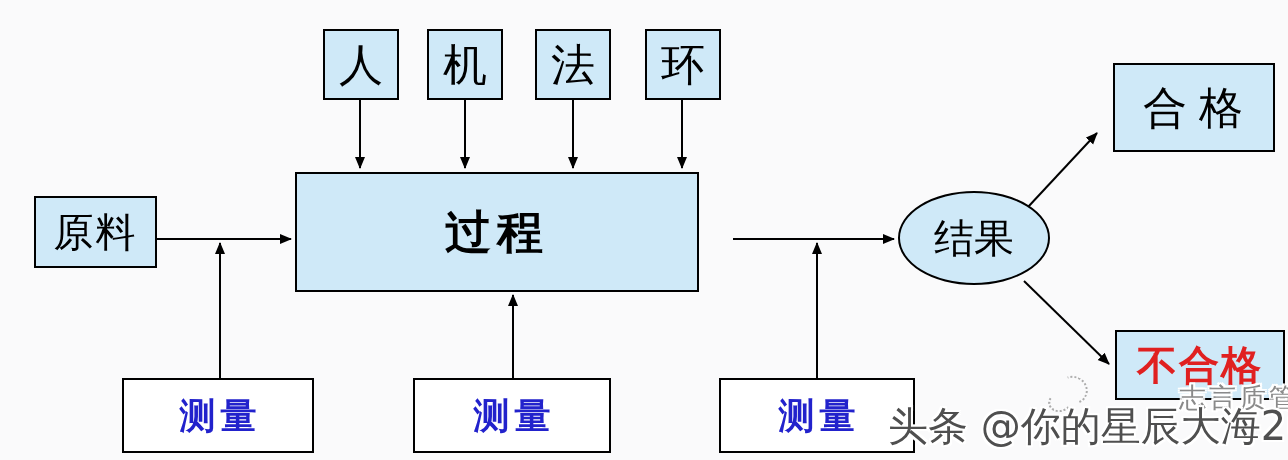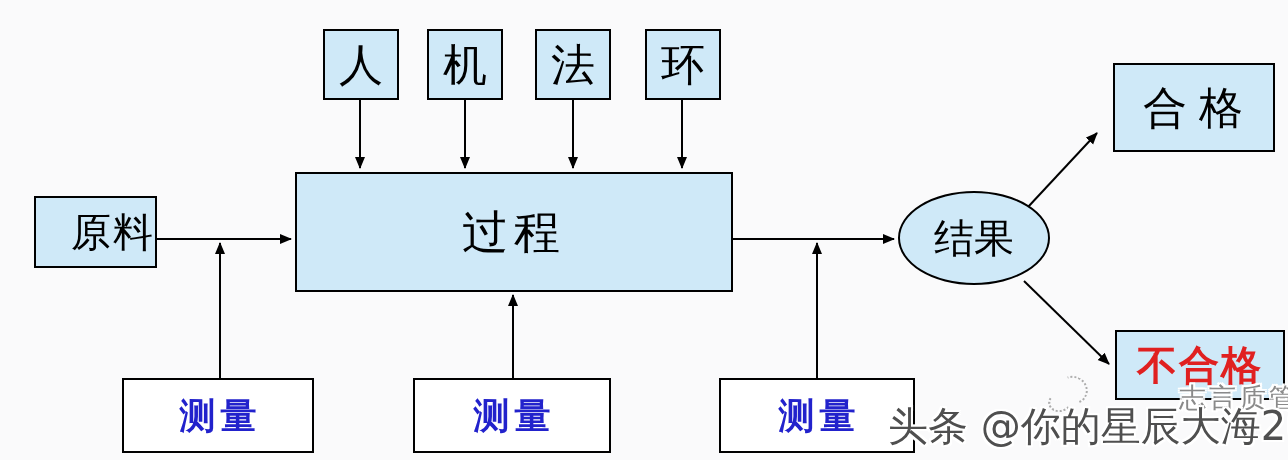--- a/index.html
+++ b/index.html
@@ -18,22 +18,22 @@
     background:var(--node-fill,#cfe9f8);
     color:var(--text,#000);
     box-sizing:border-box;
     line-height:1;
   }
   .factor{top:29px;width:76px;height:71px;font-size:44px;}
   .factor-1{left:323px;}
   .factor-2{left:427px;}
   .factor-3{left:535px;}
   .factor-4{left:645px;}
-  .input-box{left:34px;top:196px;width:123px;height:72px;font-size:40px;letter-spacing:2px;justify-content:flex-end;}
-  .process-box{left:295px;top:172px;width:438px;height:120px;font-size:46px;font-weight:normal;letter-spacing:6px;}
+  .input-box{left:34px;top:196px;width:123px;height:72px;font-size:40px;letter-spacing:2px;}
+  .process-box{left:295px;top:172px;width:404px;height:120px;font-size:46px;font-weight:bold;letter-spacing:6px;}
   .result-ellipse{left:898px;top:191px;width:152px;height:94px;border-radius:50%;font-size:40px;justify-content:center;}
   .pass-box{left:1113px;top:63px;width:162px;height:89px;font-size:44px;letter-spacing:12px;padding-left:10px;}
   .fail-box{left:1115px;top:330px;width:170px;height:70px;font-size:40px;font-weight:bold;color:var(--fail-text,#e02020);letter-spacing:2px;}
   .measure{top:378px;height:75px;background:var(--measure-fill,#fff);color:var(--measure-text,#2222cc);font-weight:bold;font-size:36px;letter-spacing:5px;padding-left:5px;}
   .measure-1{left:122px;width:192px;}
   .measure-2{left:413px;width:198px;}
   .measure-3{left:719px;width:196px;}
   .wm{
     position:absolute;z-index:3;
     color:var(--watermark,#4f4f4f);

